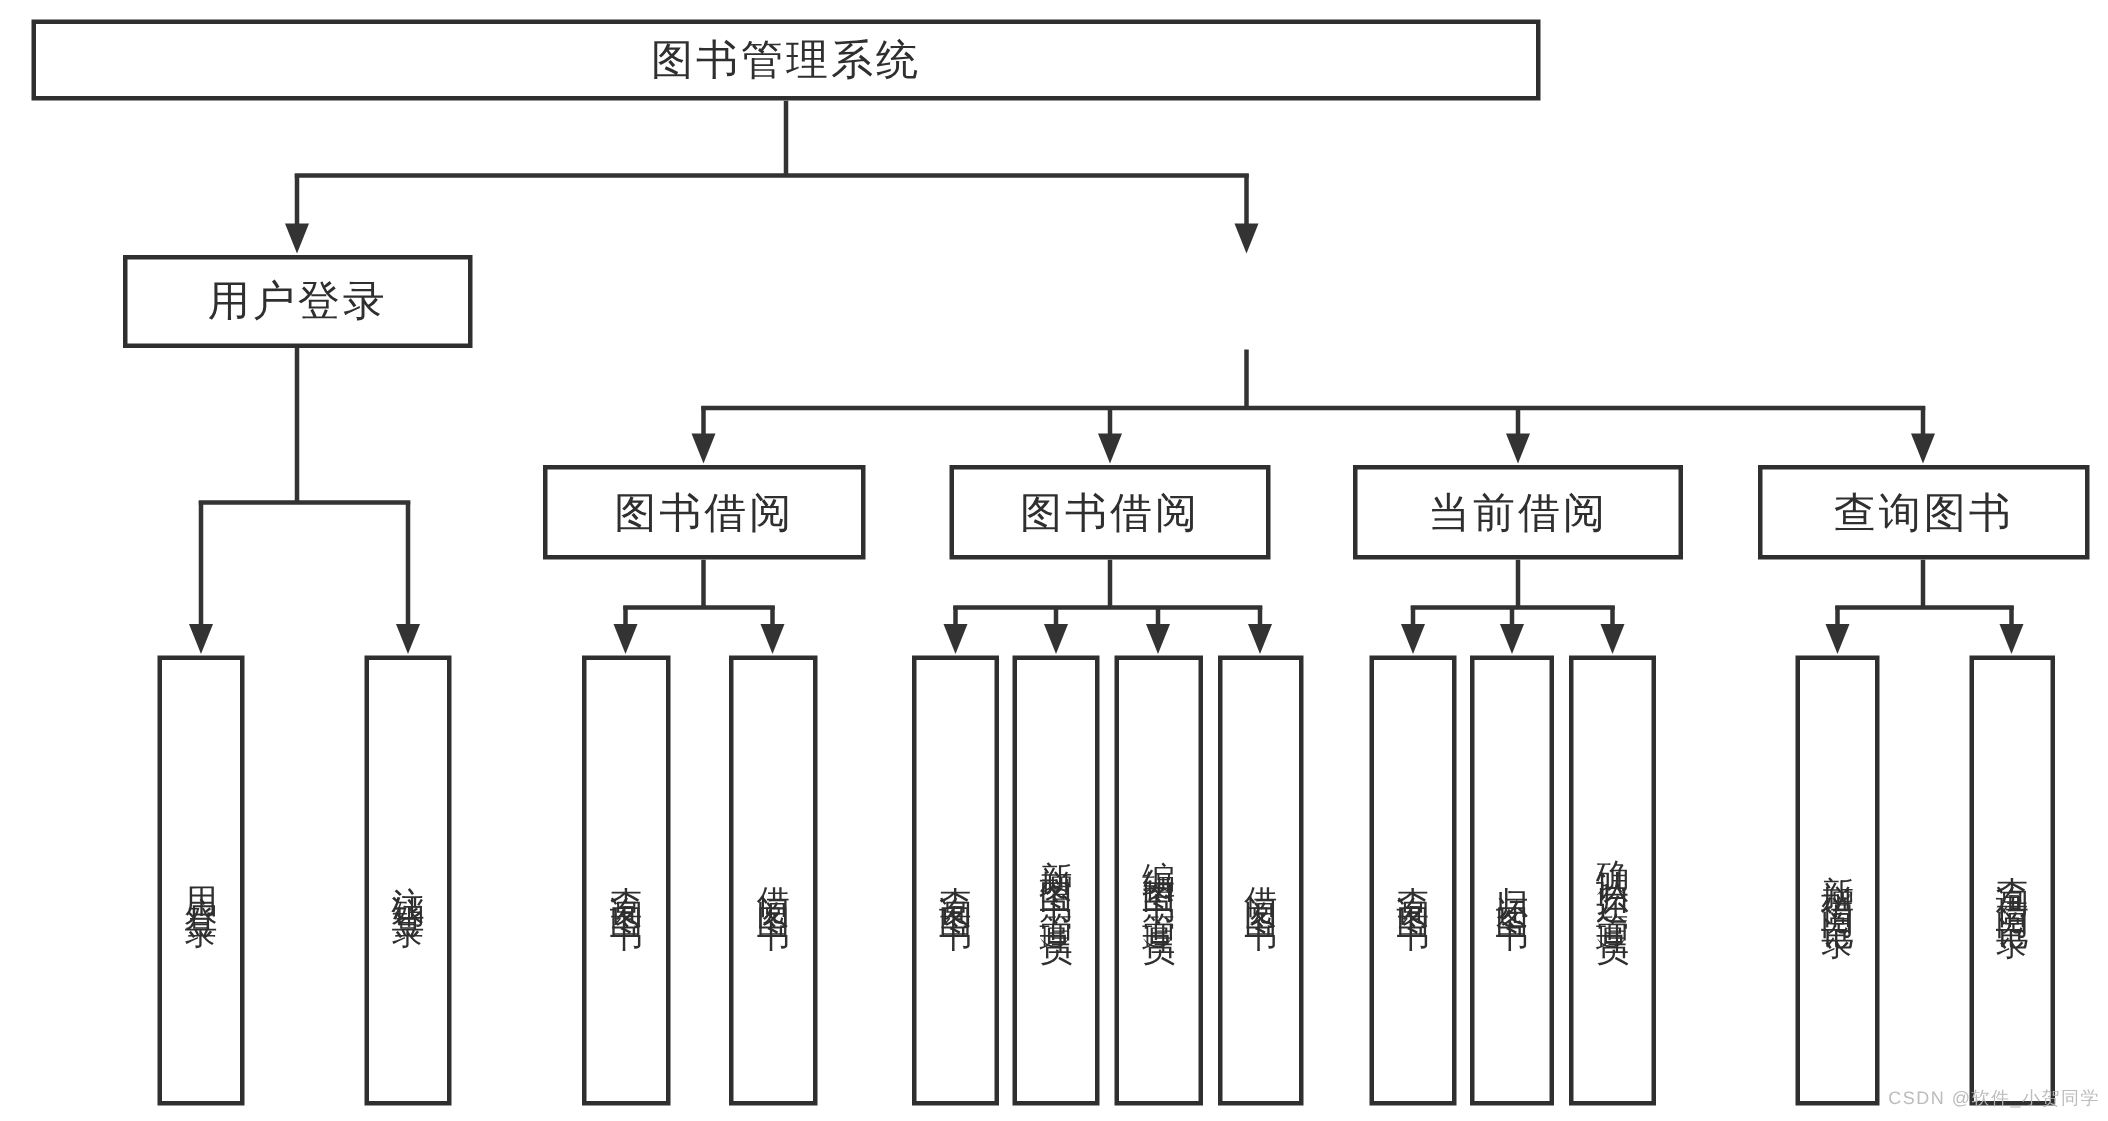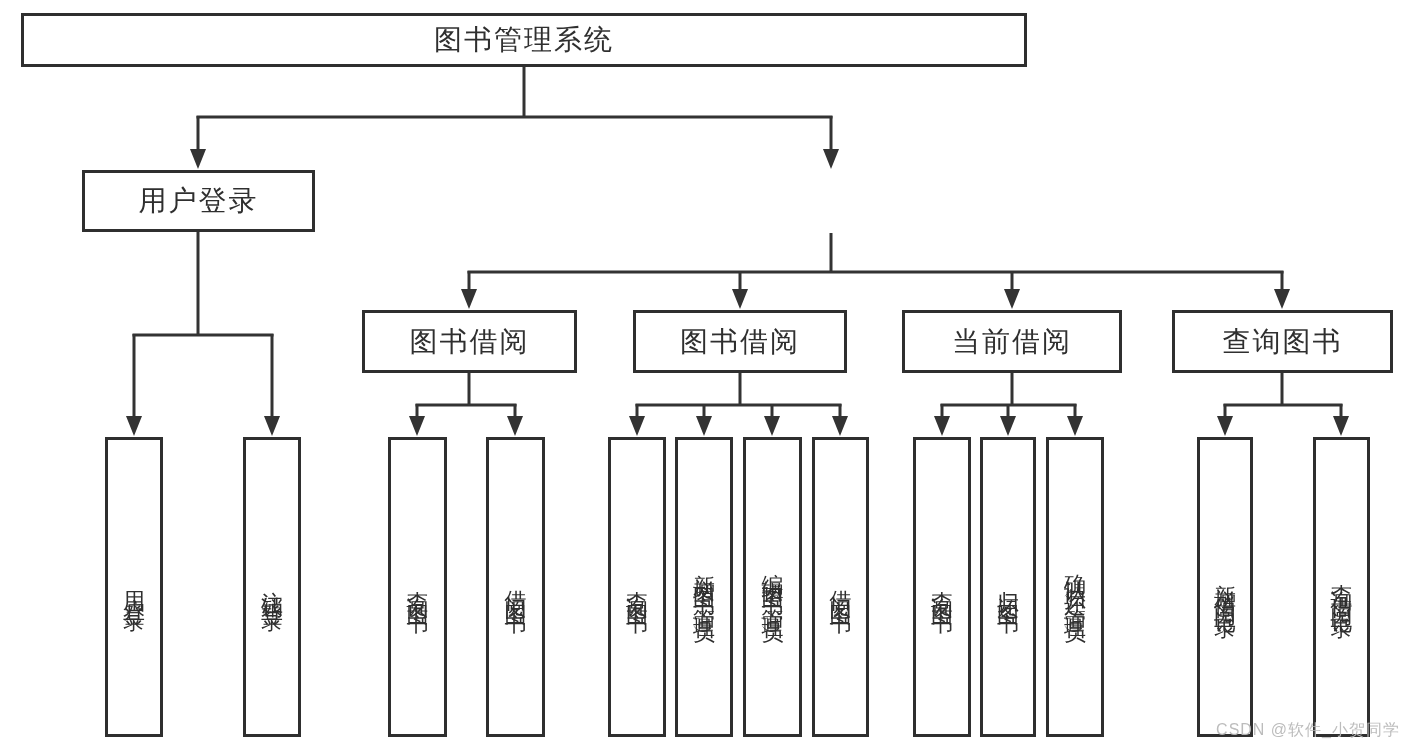--- a/index.html
+++ b/index.html
@@ -38,21 +38,21 @@
     writing-mode:vertical-rl;
     text-orientation:mixed;
     font-size:22px;
     letter-spacing:7px;
     line-height:1;
   }
   .watermark{
     position:absolute;
     right:5px;
     bottom:6px;
-    font-size:16px;
+    font-size:12px;
     letter-spacing:1px;
     color:var(--watermark);
     opacity:0.95;
     white-space:nowrap;
     z-index:5;
   }
 </style>
 </head>
 <body>
 

